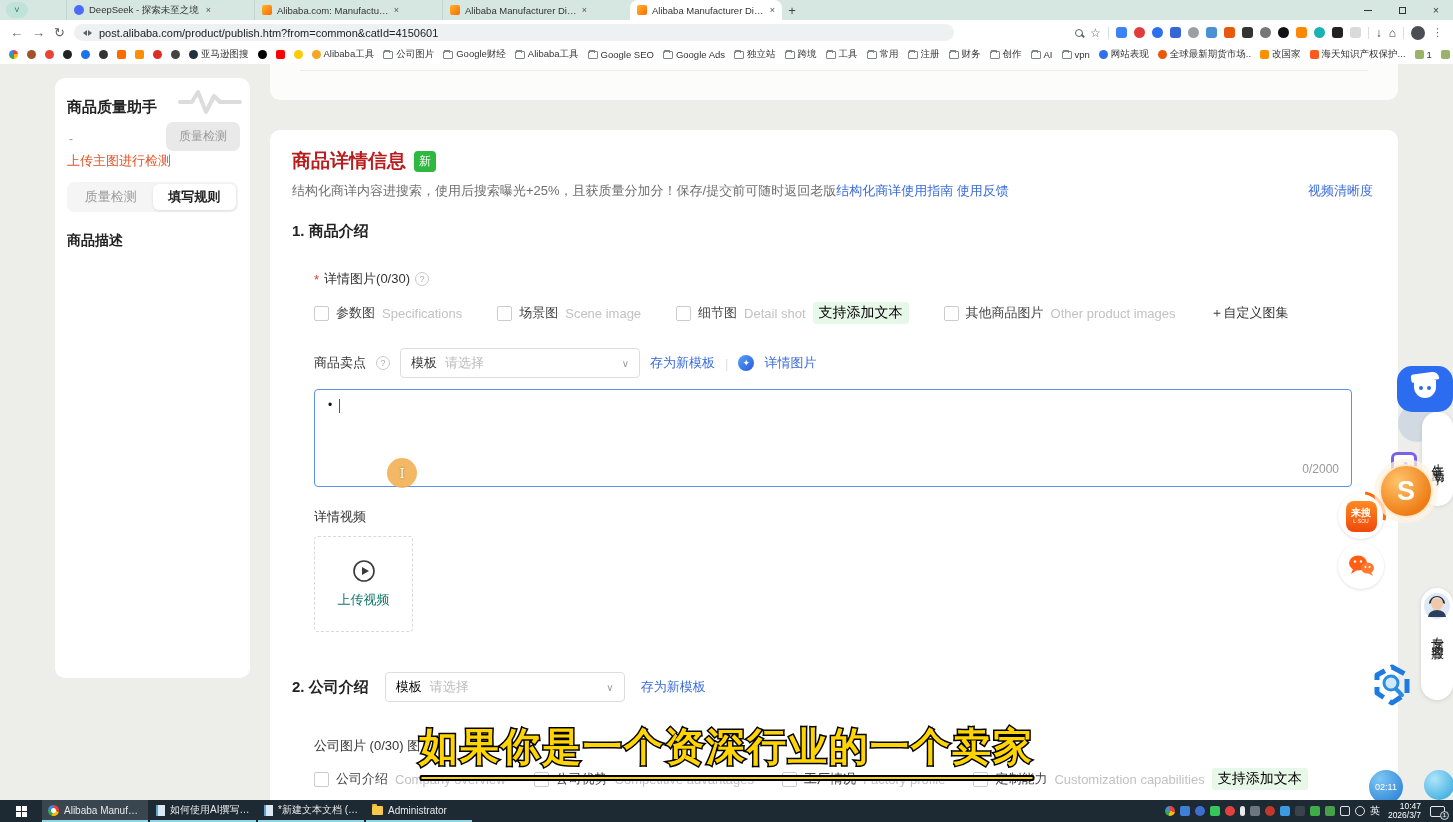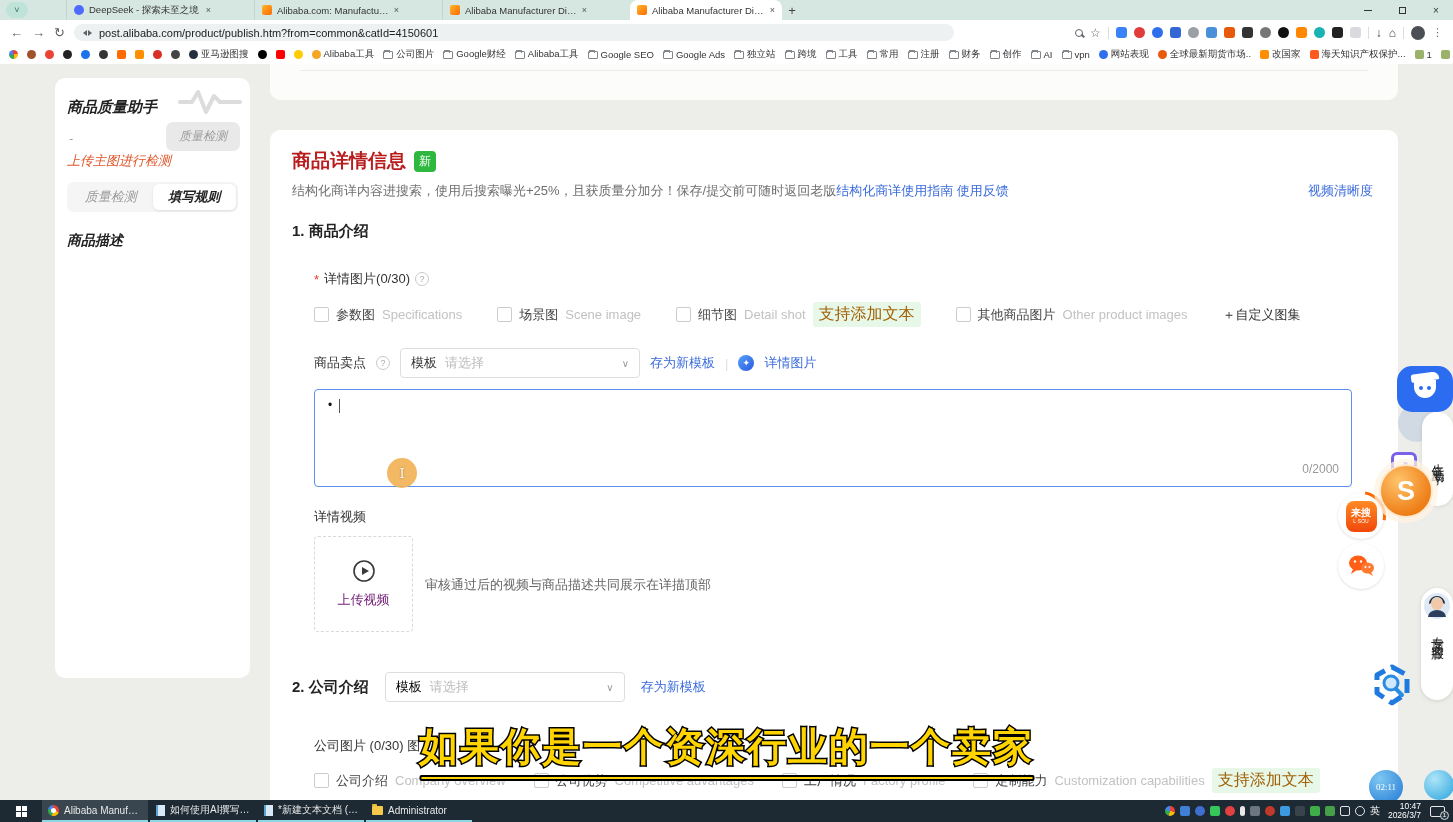--- a/index.html
+++ b/index.html
@@ -44,21 +44,21 @@
   .bm { display:flex; align-items:center; gap:3px; flex:none; }
   .bm-dot { width:9px; height:9px; border-radius:50%; display:inline-block; flex:none; }
   .bm-sq { border-radius:2px !important; }
   .folder-ic { width:10px; height:8px; border:1px solid #80868b; border-radius:1px; position:relative; flex:none; }
   .folder-ic::before { content:""; position:absolute; top:-2px; left:0; width:4px; height:2px; border:1px solid #80868b; border-bottom:none; border-radius:1px 1px 0 0; }
 
   
   .page { position:absolute; top:64px; left:0; right:0; height:736px; background:#edeeea; overflow:hidden; }
 
   
-  .sidebar { position:absolute; left:55px; top:14px; width:195px; height:600px; background:#fff; border-radius:10px;font-style:italic; }
+  .sidebar { position:absolute; left:55px; top:14px; width:195px; height:600px; background:#fff; border-radius:10px; }
   .sb-title { position:absolute; left:12px; top:20px; font-size:15px; font-weight:bold; color:#222; }
   .sb-wave { position:absolute; right:8px; top:8px; }
   .sb-dash { position:absolute; left:14px; top:54px; font-size:12px; color:#999; }
   .sb-pill { position:absolute; right:10px; top:44px; background:#e9e9e9; color:#9b9b9b; font-size:12px; padding:6px 13px; border-radius:7px; }
   .sb-upload { position:absolute; left:12px; top:74px; font-size:13px; color:#e05327; }
   .sb-tabs { position:absolute; left:12px; right:12px; top:104px; height:30px; background:#f5f5f5; border-radius:7px; display:flex; padding:2px; }
   .sb-tab { flex:1; display:flex; align-items:center; justify-content:center; font-size:13px; color:#9a9a9a; }
   .sb-tab.active { background:#fff; color:#222; font-weight:bold; border-radius:6px; box-shadow:0 1px 3px rgba(0,0,0,.10); }
   .sb-desc { position:absolute; left:12px; top:154px; font-size:14px; font-weight:bold; color:#222; }
   .sb-rules { position:absolute; left:12px; right:10px; top:190px; font-size:13px; color:#333; }
@@ -78,36 +78,36 @@
   .m-sub { position:absolute; left:22px; top:52px; font-size:13px; color:#6f6f6f; }
   .lnk { color:#3a6bdb; }
   .s1-title { position:absolute; left:22px; top:92px; font-size:15px; font-weight:bold; color:#222; }
   .detail-label { position:absolute; left:44px; top:140px; font-size:13px; color:#333; display:flex; align-items:center; gap:5px; }
   .req-star { color:#e0402e; }
   .q-ic { width:14px; height:14px; border:1px solid #c9c9c9; border-radius:50%; color:#aaa; font-size:9px; display:inline-flex; align-items:center; justify-content:center; }
   .cb-row1 { position:absolute; left:44px; top:172px; display:flex; align-items:center; gap:35px; font-size:13px; }
   .cb-item { display:flex; align-items:center; gap:7px; }
   .cbx { width:15px; height:15px; border:1px solid #ccc; border-radius:2px; background:#fff; flex:none; }
   .cn { color:#444; } .en { color:#c2c2c2; }
-  .badge-green { background:#e7f7e8; color:#a16207; font-size:16px; padding:2px 6px; border-radius:3px; }
+  .badge-green { background:#e7f7e8; color:#000000; font-size:14px; padding:2px 6px; border-radius:3px; }
   .custom-g { color:#333;font-family:Liberation Serif, serif; }
   .sell-row { position:absolute; left:44px; top:218px; display:flex; align-items:center; gap:10px; font-size:13px; color:#333; }
   .select { width:240px; height:30px; border:1px solid #ddd; border-radius:4px; display:flex; align-items:center; padding:0 10px; gap:8px; font-size:13px; background:#fff; }
   .select .ph { color:#bbb; }
   .select .chev { margin-left:auto; color:#999; font-size:10px; }
   .pipe { color:#e0e0e0; }
   .gen-ic { width:16px; height:16px; border-radius:50%; background:linear-gradient(135deg,#55a2f7,#2b59e0); display:flex; align-items:center; justify-content:center; color:#fff; font-size:9px; }
   .ta { position:absolute; left:44px; top:259px; right:46px; height:98px; border:1px solid #5b8ff0; border-radius:4px; background:#fff; }
   .ta .bullet { position:absolute; left:13px; top:8px; font-size:12px; color:#111; }
   .ta .caret { position:absolute; left:24px; top:9px; width:1px; height:14px; background:#555; }
   .ta .count { position:absolute; right:12px; bottom:10px; font-size:12px; color:#999; }
   .cursor-halo { position:absolute; left:117px; top:328px; width:30px; height:30px; border-radius:50%; background:rgba(241,178,87,.92); display:flex; align-items:center; justify-content:center; font-family:"DejaVu Serif", serif; font-size:13px; color:#fbfbfb; text-shadow:0 0 2px rgba(90,60,10,.6); z-index:5; }
   .dv-label { position:absolute; left:44px; top:378px; font-size:13px; color:#333;text-align:right; }
   .upload-box { position:absolute; left:44px; top:406px; width:99px; height:96px; border:1px dashed #d9d9d9; border-radius:4px; background:#fff; display:flex; flex-direction:column; align-items:center; justify-content:center; gap:8px; }
-  .uv-label { font-size:13px; color:#701a75; }
+  .uv-label { font-size:13px; color:#0f766e; }
   .video-hint { position:absolute; left:155px; top:446px; font-size:13px; color:#666; }
   .s2-row { position:absolute; left:22px; top:542px; display:flex; align-items:center; gap:16px; font-size:13px; }
   .s2-title { font-size:15px; font-weight:bold; color:#222; }
   .ci-label { position:absolute; left:44px; top:607px; font-size:13px; color:#333; }
   .cb-row2 { position:absolute; left:44px; top:638px; display:flex; align-items:center; gap:28px; font-size:13px; }
 
   
   .sub-overlay { position:absolute; left:50%; top:656px; transform:translateX(-50%); z-index:20; text-align:center; }
   .sub-text { font-size:39px; font-weight:900; letter-spacing:2px; white-space:nowrap; color:#ffd400; -webkit-text-stroke:3px #000; paint-order:stroke fill; }
   .sub-underline { height:6px; background:#ffd400; border:2px solid #000; border-radius:2px; margin-top:1px; }
@@ -124,21 +124,21 @@
   .f-pill { position:absolute; left:1337px; top:492px; width:48px; height:168px; background:rgba(255,255,255,.85); border-radius:24px; z-index:10; }
   .f-laisou { position:absolute; left:1338px; top:493px; width:46px; height:46px; background:#fff; border-radius:50%; display:flex; align-items:center; justify-content:center; z-index:14; box-shadow:0 1px 3px rgba(0,0,0,.12); }
   .f-laisou::before { content:""; position:absolute; inset:-2px; border-radius:50%; border:3px solid transparent; border-right-color:#ff6a00; transform:rotate(-35deg); }
   .laisou-in { width:31px; height:31px; background:linear-gradient(180deg,#ff8a24,#f0480a); border-radius:8px; color:#fff; display:flex; flex-direction:column; align-items:center; justify-content:center; line-height:1; }
   .laisou-cn { font-size:10px; font-weight:bold; }
   .laisou-en { font-size:5px; margin-top:1px; }
   .f-wechat { position:absolute; left:1338px; top:543px; width:46px; height:46px; background:#fff; border-radius:50%; display:flex; align-items:center; justify-content:center; z-index:14; box-shadow:0 1px 3px rgba(0,0,0,.12); }
   .f-service { position:absolute; left:1421px; top:588px; width:32px; height:112px; background:#fff; border-radius:16px; display:flex; flex-direction:column; align-items:center; padding-top:5px; gap:7px; z-index:15; box-shadow:0 1px 4px rgba(0,0,0,.12); }
   .f-service-label { writing-mode:vertical-rl; font-size:13px; color:#222; letter-spacing:4px; }
   .f-hex { position:absolute; left:1371px; top:664px; z-index:15; }
-  .f-timer { position:absolute; left:1369px; top:770px; width:34px; height:34px; border-radius:50%; background:radial-gradient(circle at 32% 26%, #7ec6f2, #1f78d4); color:#fff; font-size:9px; display:flex; align-items:center; justify-content:center; z-index:14;font-family:Liberation Serif, serif; }
+  .f-timer { position:absolute; left:1369px; top:770px; width:34px; height:34px; border-radius:50%; background:radial-gradient(circle at 32% 26%, #7ec6f2, #1f78d4); color:#fff; font-size:9px; display:flex; align-items:center; justify-content:center; z-index:14; }
   .f-chat2 { position:absolute; left:1424px; top:770px; width:30px; height:30px; border-radius:50%; background:radial-gradient(circle at 35% 30%, #aee5f8, #29a3dc); z-index:14; }
 
   
   .taskbar { position:absolute; left:0; bottom:0; width:100%; height:22px; background:#1e2a33; display:flex; align-items:stretch; z-index:50; }
   .tb-start { width:42px; display:flex; align-items:center; justify-content:center; }
   .win-logo { width:11px; height:11px; display:grid; grid-template-columns:5px 5px; grid-template-rows:5px 5px; gap:1px; }
   .win-logo i { background:#fff; }
   .tb-app { width:106px; display:flex; align-items:center; gap:5px; padding:0 6px; font-size:10px; color:#e8e8e8; border-bottom:2px solid #8ed6e4; margin-right:2px; overflow:hidden; white-space:nowrap; }
   .tb-app.active { background:#394650; }
   .tb-label { overflow:hidden; text-overflow:ellipsis; }
@@ -420,21 +420,20 @@
     <div class="cursor-halo">I</div>
 
     <div class="dv-label">详情视频</div>
     <div class="upload-box">
       <svg width="24" height="24" viewBox="0 0 24 24">
         <circle cx="12" cy="12" r="10" fill="none" stroke="#3a3a3a" stroke-width="1.6"></circle>
         <polygon points="10,8 17,12 10,16" fill="#3a3a3a"></polygon>
       </svg>
       <span class="uv-label">上传视频</span>
     </div>
-    <div class="video-hint">审核通过后的视频与商品描述共同展示在详描顶部</div>
 
     <div class="s2-row">
       <span class="s2-title">2. 公司介绍</span>
       <div class="select">
         <span>模板</span>
         <span class="ph">请选择</span>
         <span class="chev">∨</span>
       </div>
       <span class="lnk">存为新模板</span>
     </div>

